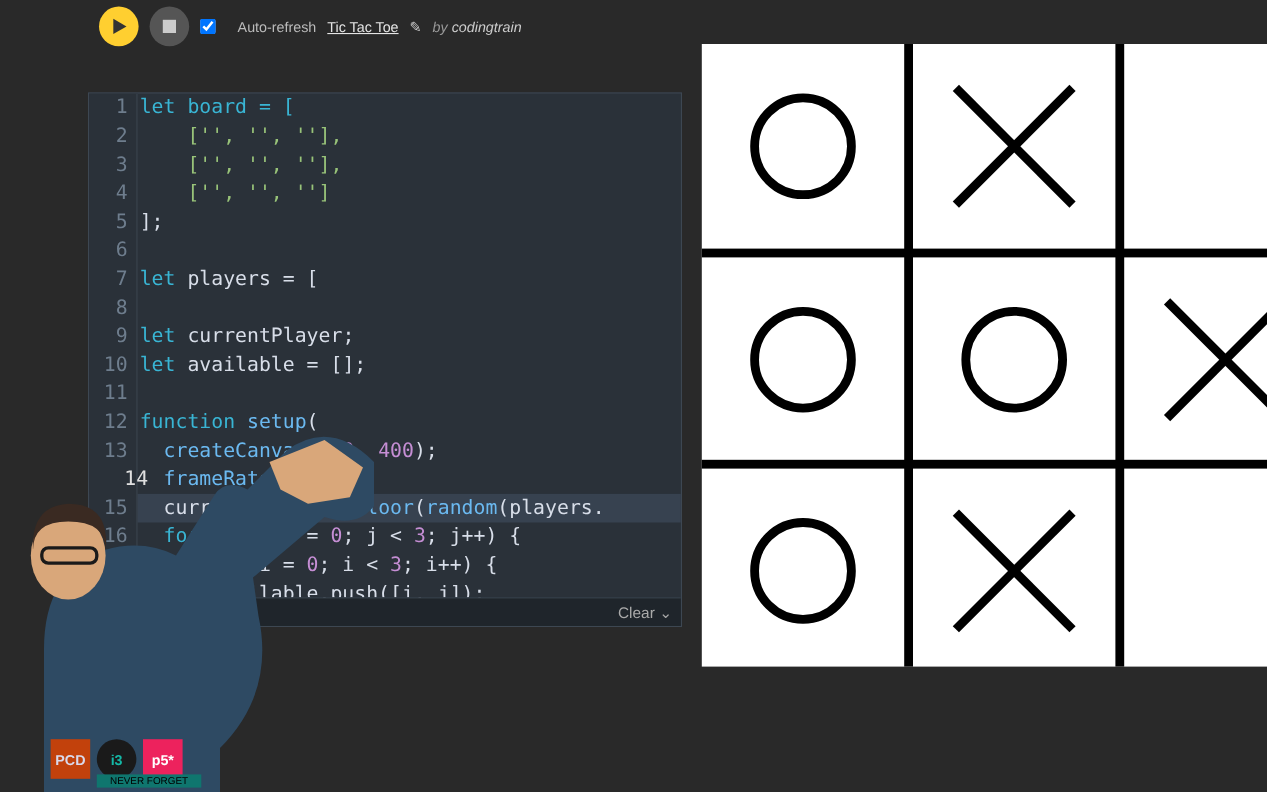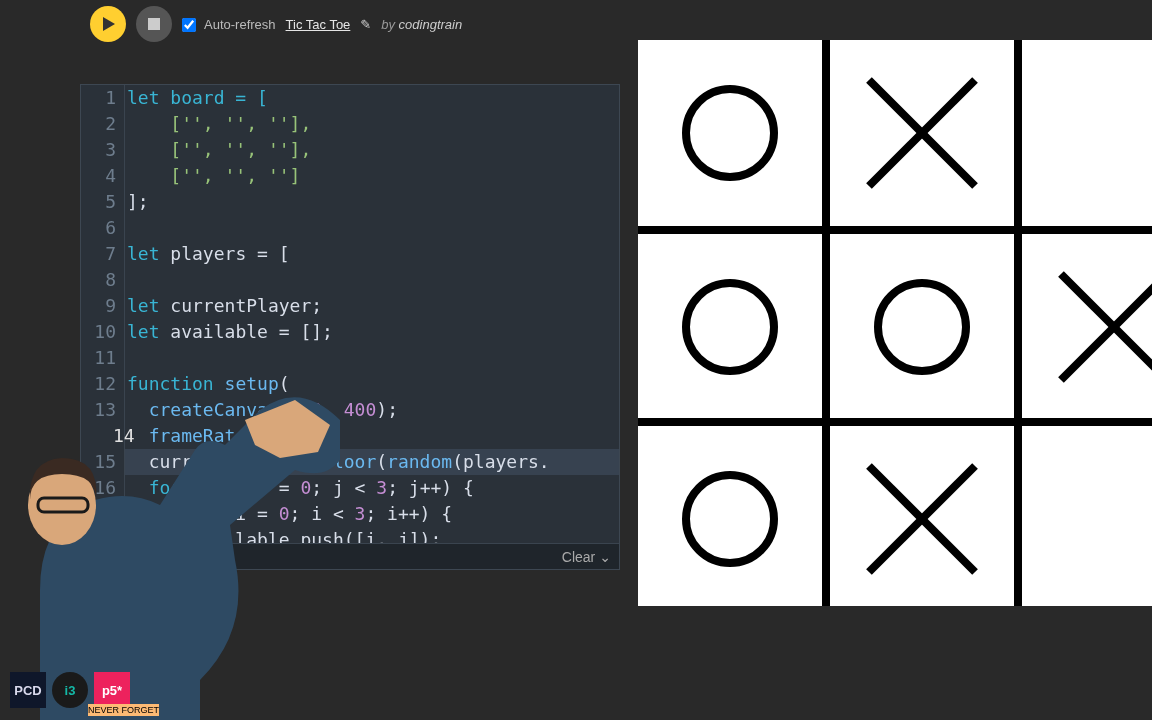--- a/index.html
+++ b/index.html
@@ -12,21 +12,21 @@
   }
   .playbtn {
     width: 36px; height: 36px; border-radius: 18px; background: #ffcf30;
     display:flex;align-items:center;justify-content:center;
   }
   .playbtn svg { display:block; }
   .stopbtn {
     width: 36px; height: 36px; border-radius: 18px; background: #555;
     display:flex;align-items:center;justify-content:center;
   }
-  .autorefresh { display:flex; align-items:flex-end; gap:8px; }
+  .autorefresh { display:flex; align-items:flex-start; gap:20px; }
   .autorefresh input { width: 14px; height: 14px; }
   .project-name { color:#e5e5e5; text-decoration: underline; }
   .by-line { color:#999; font-style: italic; }
   .by-line a { color:#ccc; }
 
   .editor-wrap {
     position:absolute; top:84px; left:80px; width:540px; height:486px;
     background:#2a3139; border:1px solid #3d4752; overflow:hidden;
     z-index:2;
   }
@@ -91,24 +91,24 @@
     text-shadow: 0 4px 0 #564173;
   }
 
   
   .presenter {
     position:absolute; left:0; bottom:0; width:340px; height:370px; z-index:4;
   }
 
   .badges { position:absolute; left:10px; bottom:12px; display:flex; gap:6px; align-items:center; z-index:5; }
   .badge { width:36px; height:36px; display:flex; align-items:center; justify-content:center; font-family:Arial,sans-serif; font-size:13px; font-weight:bold; }
-  .badge.pcd { background:#0f172a; color:#d9d9ec; }
+  .badge.pcd { background:#c2410c; color:#d9d9ec;margin-left:36px; }
   .badge.i3  { background:#1a1a1a; color:#14b8a6; border-radius:18px; }
   .badge.p5  { background:#ed225d; color:#fff; }
-  .nf { position:absolute; left:88px; bottom:4px; font-size:9px; color:#000; background:#fdba74; padding:1px 0; font-family:Arial; z-index:5;}
+  .nf { position:absolute; left:88px; bottom:4px; font-size:9px; color:#000; background:#0f766e; padding:1px 12px; font-family:Arial; z-index:5;}
 </style>
 </head>
 <body>
 
 <div class="topbar">
   <div class="playbtn">
     <svg width="16" height="16" viewBox="0 0 16 16">
         <polygon points="3,1 15,8 3,15" fill="#333"></polygon>
       </svg>
   </div>

